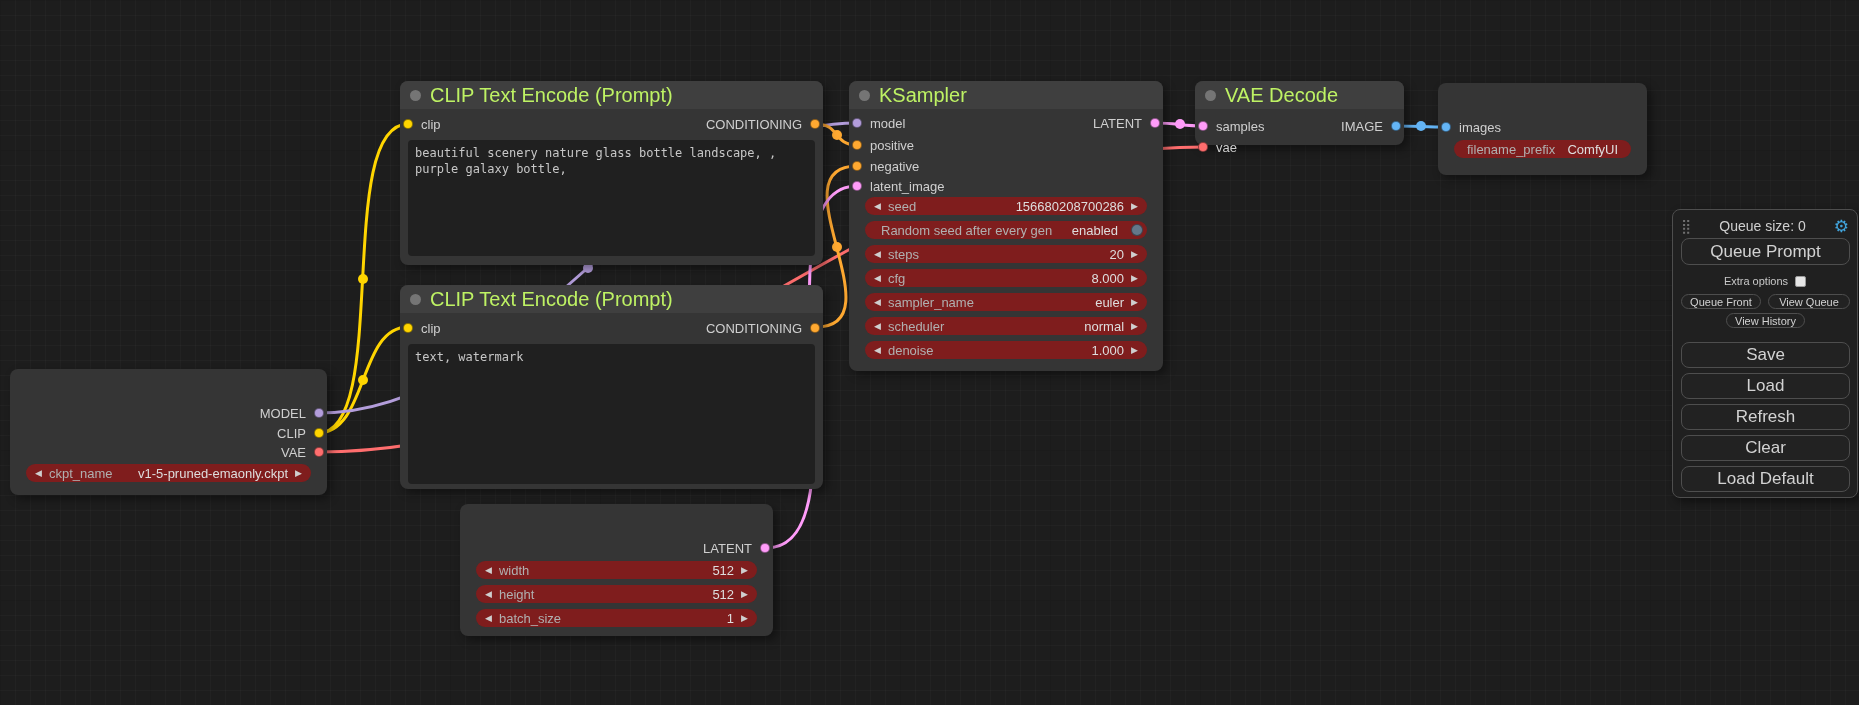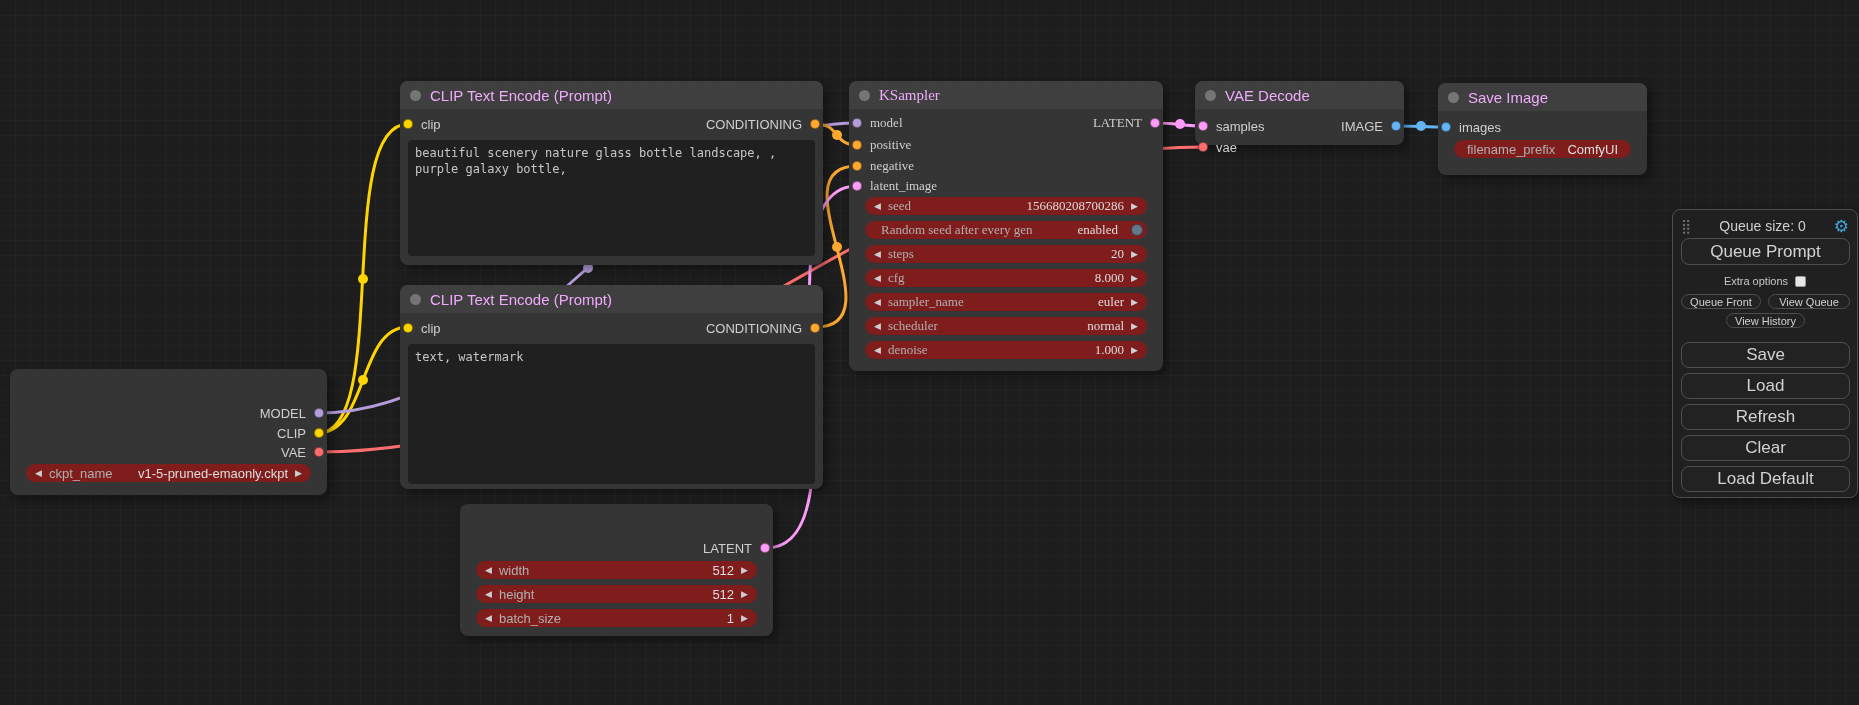--- a/index.html
+++ b/index.html
@@ -13,21 +13,21 @@
       linear-gradient(90deg, rgba(0,0,0,.28) 1px, transparent 1px);
     background-size:15px 15px,15px 15px,150px 150px,150px 150px;}
   .wires{position:absolute;left:0;top:0;z-index:1;pointer-events:none;}
   .wires path{fill:none;stroke-width:3;stroke-linecap:round;}
 
   .node{position:absolute;z-index:2;background:#353535;border-radius:8px;
     box-shadow:4px 4px 10px rgba(0,0,0,.4);box-sizing:border-box;}
   .node-header{height:28px;background:#3f3f3f;border-radius:8px 8px 0 0;
     display:flex;align-items:center;padding:0 10px;gap:9px;}
   .collapse-dot{width:11px;height:11px;border-radius:50%;background:#757575;flex:0 0 auto;}
-  .node-title{color:#f0abfc;font-size:15px;white-space:nowrap;}
+  .node-title{color:#bef264;font-size:20px;white-space:nowrap;}
 
   .port{position:absolute;display:flex;align-items:center;gap:8px;height:18px;}
   .port.in{left:3px;}
   .port.out{right:3px;flex-direction:row-reverse;}
   .pdot{width:10px;height:10px;border-radius:50%;box-sizing:border-box;
     border:1px solid rgba(0,0,0,.45);flex:0 0 auto;}
   .plabel{color:#cfcfcf;font-size:13px;white-space:nowrap;}
   .c-model{background:#B39DDB}.c-clip{background:#FFD500}.c-vae{background:#FF6E6E}
   .c-cond{background:#FFA931}.c-latent{background:#FF9CF9}.c-image{background:#64B5F6}
 
@@ -165,21 +165,21 @@
       </div>
       <div class="widget">
         <span class="arrow">◀</span>
         <span class="wlabel">batch_size</span>
         <span class="wvalue">1</span>
         <span class="arrow">▶</span>
       </div>
     </div>
   </div>
 
-  <div class="node" style="left:849px;top:81px;width:314px;height:290px;font-family:Liberation Serif, serif;">
+  <div class="node" style="left:849px;top:81px;width:314px;height:290px;">
     <div class="node-header">
       <span class="collapse-dot"></span>
       <span class="node-title">KSampler</span>
     </div>
     <div class="port in" style="top:33px">
       <span class="pdot c-model"></span>
       <span class="plabel">model</span>
     </div>
     <div class="port in" style="top:55px">
       <span class="pdot c-cond"></span>
@@ -255,24 +255,20 @@
       <span class="pdot c-vae"></span>
       <span class="plabel">vae</span>
     </div>
     <div class="port out" style="top:36px">
       <span class="pdot c-image"></span>
       <span class="plabel">IMAGE</span>
     </div>
   </div>
 
   <div class="node" style="left:1438px;top:83px;width:209px;height:92px;">
-    <div class="node-header">
-      <span class="collapse-dot"></span>
-      <span class="node-title">Save Image</span>
-    </div>
     <div class="port in" style="top:35px">
       <span class="pdot c-image"></span>
       <span class="plabel">images</span>
     </div>
     <div class="widgets" style="top:57px">
       <div class="widget text">
         <span class="wlabel">filename_prefix</span>
         <span class="wvalue">ComfyUI</span>
       </div>
     </div>

